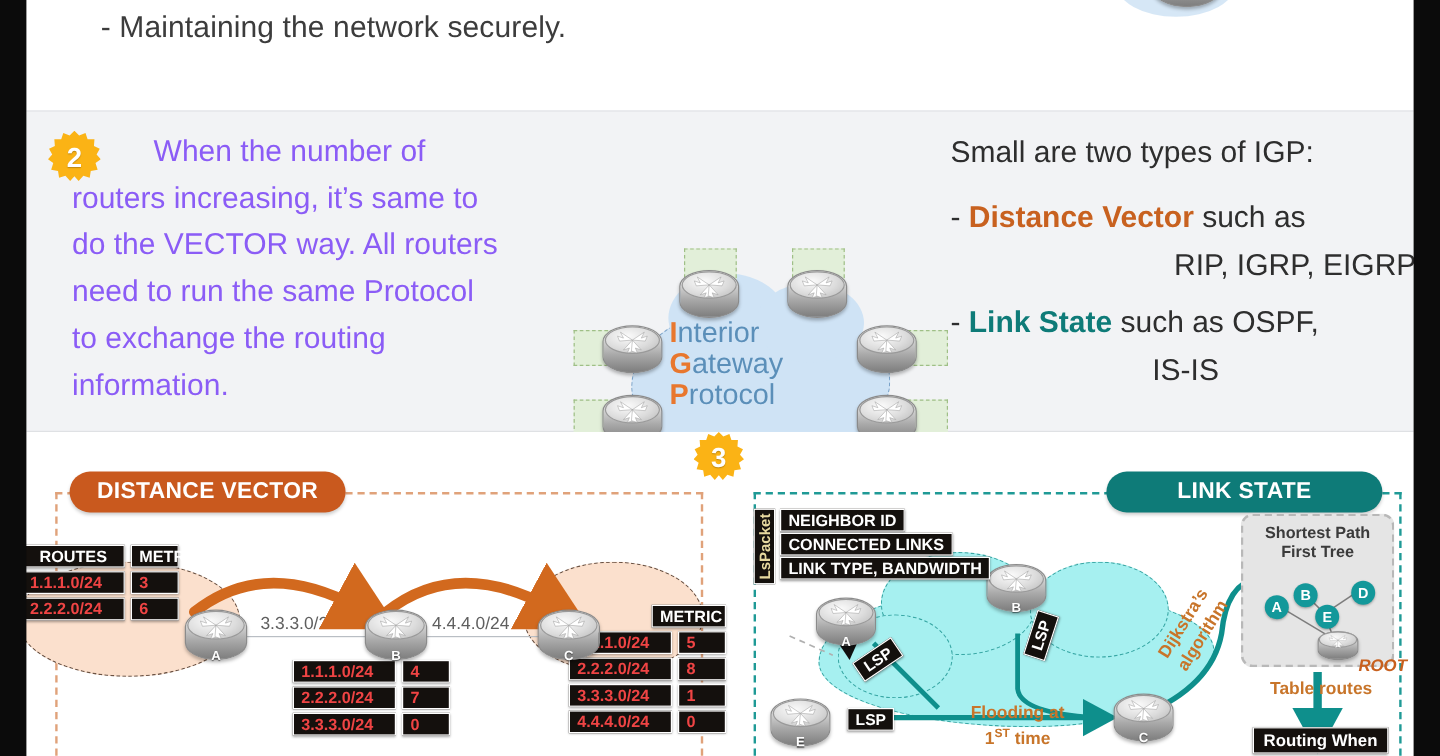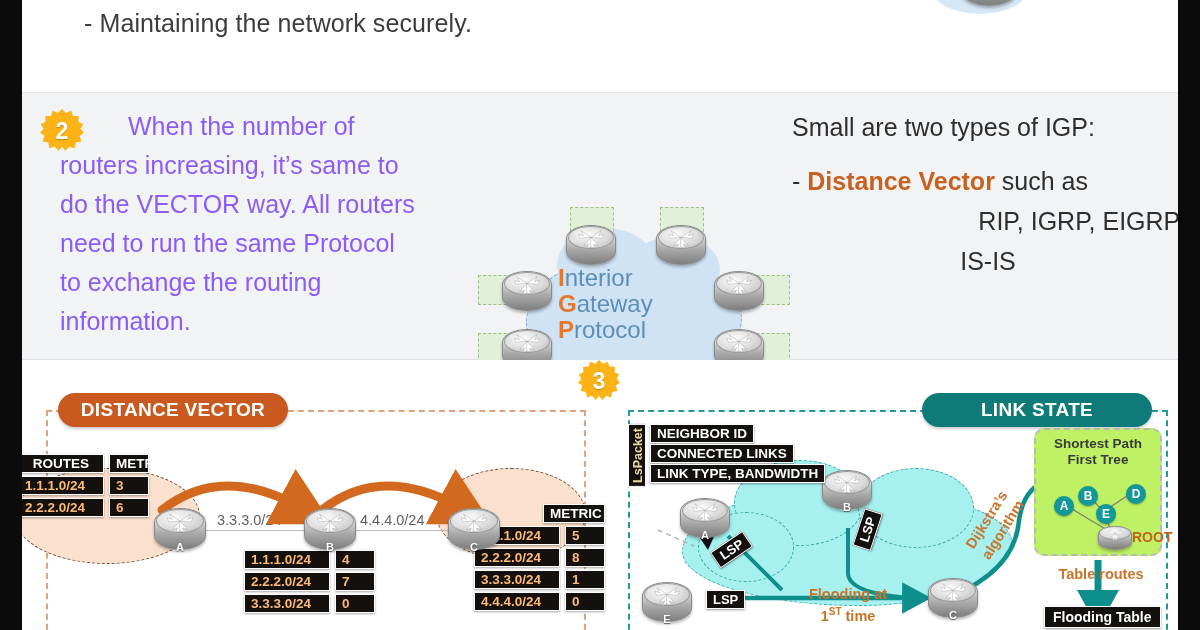--- a/index.html
+++ b/index.html
@@ -140,21 +140,21 @@
   .pill-mask { position: absolute; height: 10px; background: #fff; z-index: 10; }
 
   
   .rtable { position: absolute; z-index: 14; }
   .rtable .hdr, .rtable .cell {
     background: #14100d; border: 1px solid #ffffff;
     font-size: 13.5px; font-weight: bold; padding: 1px 6px;
     box-shadow: 0 1px 2px rgba(0,0,0,.35);
   }
   .rtable .hdr { color: #ffffff; text-align: center; }
-  .rtable .cell { color: #fdba74; }
+  .rtable .cell { color: #ef4444; }
   .rtable .r { display: flex; gap: 5px; margin-bottom: 3px; }
   .rtable .c-route { width: 86px; }
   .rtable .c-metric { width: 40px; }
 
   .dv-cloud {
     position: absolute; background: #fbe0cd;
     border: 1.5px dashed #6b5243; border-radius: 50%;
   }
   .seg-line { position: absolute; height: 0; border-top: 1.5px solid #b9bec4; }
   .seg-label { position: absolute; font-size: 14.5px; color: #5f5f5f; white-space: nowrap; }
@@ -182,21 +182,21 @@
     font-size: 13.5px; font-weight: bold; padding: 1px 6px;
     border: 1px solid #ffffff; white-space: nowrap; z-index: 18;
     box-shadow: 0 1px 2px rgba(0,0,0,.4);
   }
   .orange-label {
     position: absolute; color: #c8752a; font-size: 14.5px; font-weight: bold;
     text-align: center; line-height: 17px; z-index: 18;
   }
   .spf-box {
     position: absolute; left: 1034px; top: 428px; width: 128px; height: 128px;
-    background: #bef264; border: 2px dashed #b8b8b8; border-radius: 10px; z-index: 14;
+    background: #e5e5e5; border: 2px dashed #b8b8b8; border-radius: 10px; z-index: 14;
   }
   .spf-title {
     position: absolute; left: 0; right: 0; top: 6px; text-align: center;
     font-size: 13.5px; font-weight: bold; color: #3b3b3b; line-height: 16px;
   }
   .node {
     position: absolute; width: 20px; height: 20px; border-radius: 50%;
     background: #13989a; color: #ffffff; font-size: 12px; font-weight: bold;
     display: flex; align-items: center; justify-content: center; z-index: 4;
     box-shadow: 0 1px 2px rgba(0,0,0,.3);
@@ -355,20 +355,21 @@
               <path d="M29 15 L38 25 L32 23 L34 28 L28 26 Z"></path>
             </g>
           </svg>
         </div>
     </div>
 
     <div class="p2-right">
       <span class="head">Small are two types of IGP:</span>
       <span class="row"><span>- </span><span class="dv-word">Distance Vector</span><span> such as</span></span>
       <span class="cont">RIP, IGRP, EIGRP.</span>
+      <span class="row" style="margin-top:8px;"><span>- </span><span class="ls-word">Link State</span><span> such as OSPF,</span></span>
       <span class="cont" style="text-align:center;">IS-IS</span>
     </div>
   </div>
 
   <div class="panel3">
 
     <div class="dashbox dv"></div>
     <div class="dashbox ls"></div>
     <div class="pill-mask" style="left:40px; top:46px; width:224px;"></div>
     <div class="pill-mask" style="left:904px; top:46px; width:224px;"></div>
@@ -608,29 +609,29 @@
           <div class="top"></div>
         <svg class="arrows" viewBox="0 0 58 30">
             <g fill="#ffffff" stroke="#9a9a9a" stroke-width=".5">
               <path d="M29 15 L17 7 L20 13 L14 11 L16 16 Z"></path>
               <path d="M29 15 L41 7 L38 13 L44 11 L42 16 Z"></path>
               <path d="M29 15 L20 25 L26 23 L24 28 L30 26 Z"></path>
               <path d="M29 15 L38 25 L32 23 L34 28 L28 26 Z"></path>
             </g>
           </svg>
       </div>
-      <div class="root-label" style="left:96px; top:99px;">ROOT</div>
+      <div class="root-label" style="left:96px; top:116px;font-style:italic;">ROOT</div>
     </div>
 
     <svg class="overlay" viewBox="0 0 1156 270" style="z-index:13;">
       <path d="M1076 200 L 1076 244" stroke="#0e8f8c" stroke-width="7" fill="none" marker-end="url(#tarrow3)"></path>
       <defs>
         <marker id="tarrow3" markerWidth="6" markerHeight="6" refX="2" refY="3" orient="auto">
           <path d="M0,0 L5.5,3 L0,6 z" fill="#0e8f8c"></path>
         </marker>
       </defs>
     </svg>
 
     <div class="orange-label" style="left:1024px; top:206px; width:110px;">Table   routes</div>
-    <div class="blackbar" style="left:1022px; top:246px; font-size:14px; padding:2px 8px;">Flooding Table</div>
+    <div class="blackbar" style="left:1022px; top:246px; font-size:14px; padding:2px 8px;">Routing When</div>
 
   </div>
 </div>
 
 </body></html>

